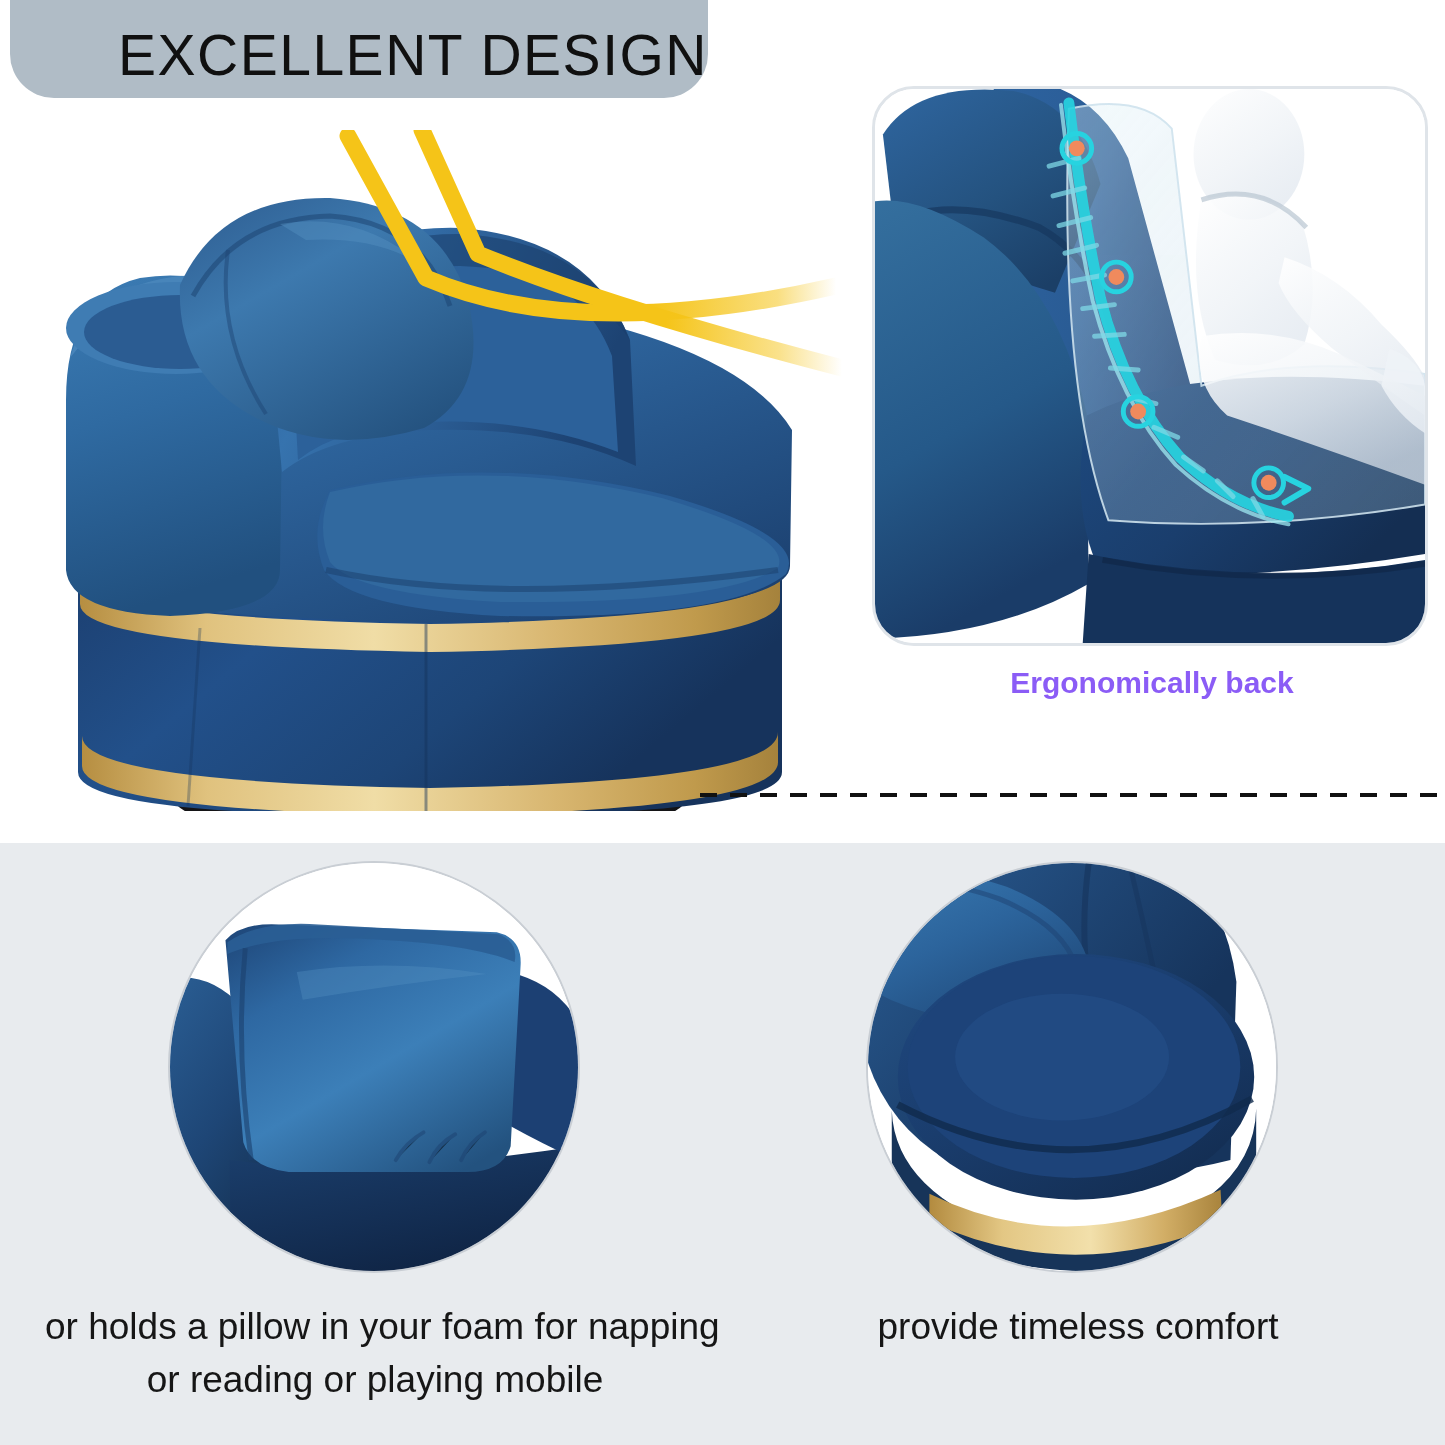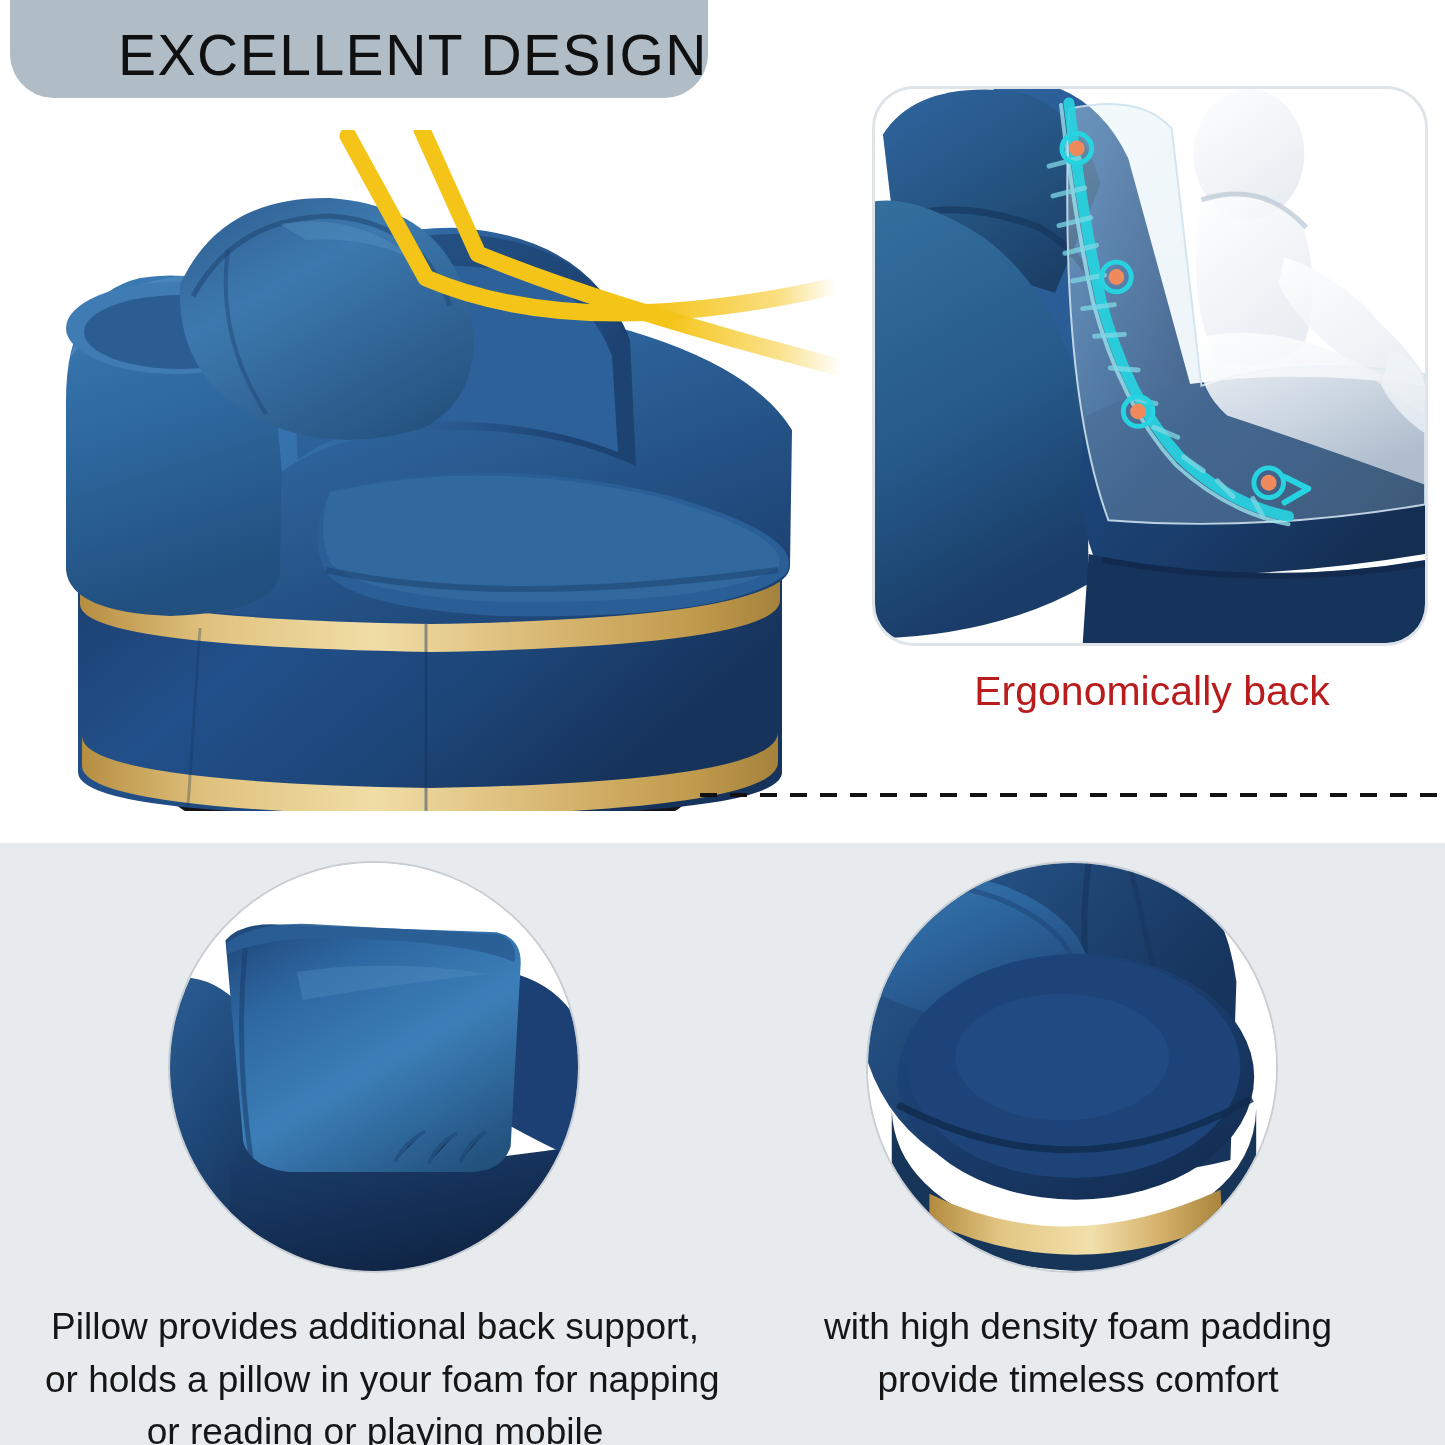--- a/index.html
+++ b/index.html
@@ -51,22 +51,22 @@
   #ergo-card{
     position:absolute; left:872px; top:86px; width:556px; height:560px;
     border-radius:42px; overflow:hidden;
     border:3px solid #dfe4e9;
     background:#ffffff;
   }
   #ergo-card svg{ width:100%; height:100%; display:block; }
 
   #ergo-caption{
     position:absolute; left:872px; top:660px; width:560px;
-    text-align:center; color:#b91c1c;
-    font-size:41px; line-height:1.52; font-weight:400;
+    text-align:center; color:#8b5cf6;
+    font-size:30px; line-height:1.52; font-weight:700;
   }
   #ergo-caption div{ white-space:nowrap; }
 
   
   #dashed-divider{
     position:absolute; left:700px; top:793px; width:745px; height:4px;
     background-image:repeating-linear-gradient(to right,
         #111 0px,#111 17px,rgba(0,0,0,0) 17px,rgba(0,0,0,0) 30px);
   }
 
@@ -369,21 +369,20 @@
         <path d="M228 300 Q238 282 256 272"></path>
         <path d="M262 302 Q270 284 288 274"></path>
         <path d="M294 300 Q302 282 318 272"></path>
       </g>
 
       <path d="M128 110 Q220 96 320 112 Q230 122 134 138 Z" fill="#5592c4" opacity="0.35"></path>
     </svg>
   </div>
 
   <div class="inset-caption" id="caption-pillow">
-    <div>Pillow provides additional back support,</div>
     <div>or holds a pillow in your foam for napping</div>
     <div>or reading or playing mobile</div>
   </div>
 
   <div class="inset-circle" id="inset-cushion">
     <svg viewBox="0 0 412 412" xmlns="http://www.w3.org/2000/svg">
       <defs>
         <linearGradient id="bcSeat" x1="0.1" y1="0" x2="0.9" y2="1">
           <stop offset="0%" stop-color="#1f4880"></stop>
           <stop offset="45%" stop-color="#1a3d6d"></stop>
@@ -428,16 +427,15 @@
 
       <path d="M24 250 Q28 352 210 392 Q390 352 392 248
                L392 330 Q352 412 210 412 Q50 404 24 320 Z" fill="#173459"></path>
 
       <path d="M62 334 Q200 402 356 330 L358 364
                Q204 428 62 362 Z" fill="url(#bcGold)"></path>
     </svg>
   </div>
 
   <div class="inset-caption" id="caption-cushion">
-    <div>with high density foam padding</div>
     <div>provide timeless comfort</div>
   </div>
 </div>
 
 </body></html>

